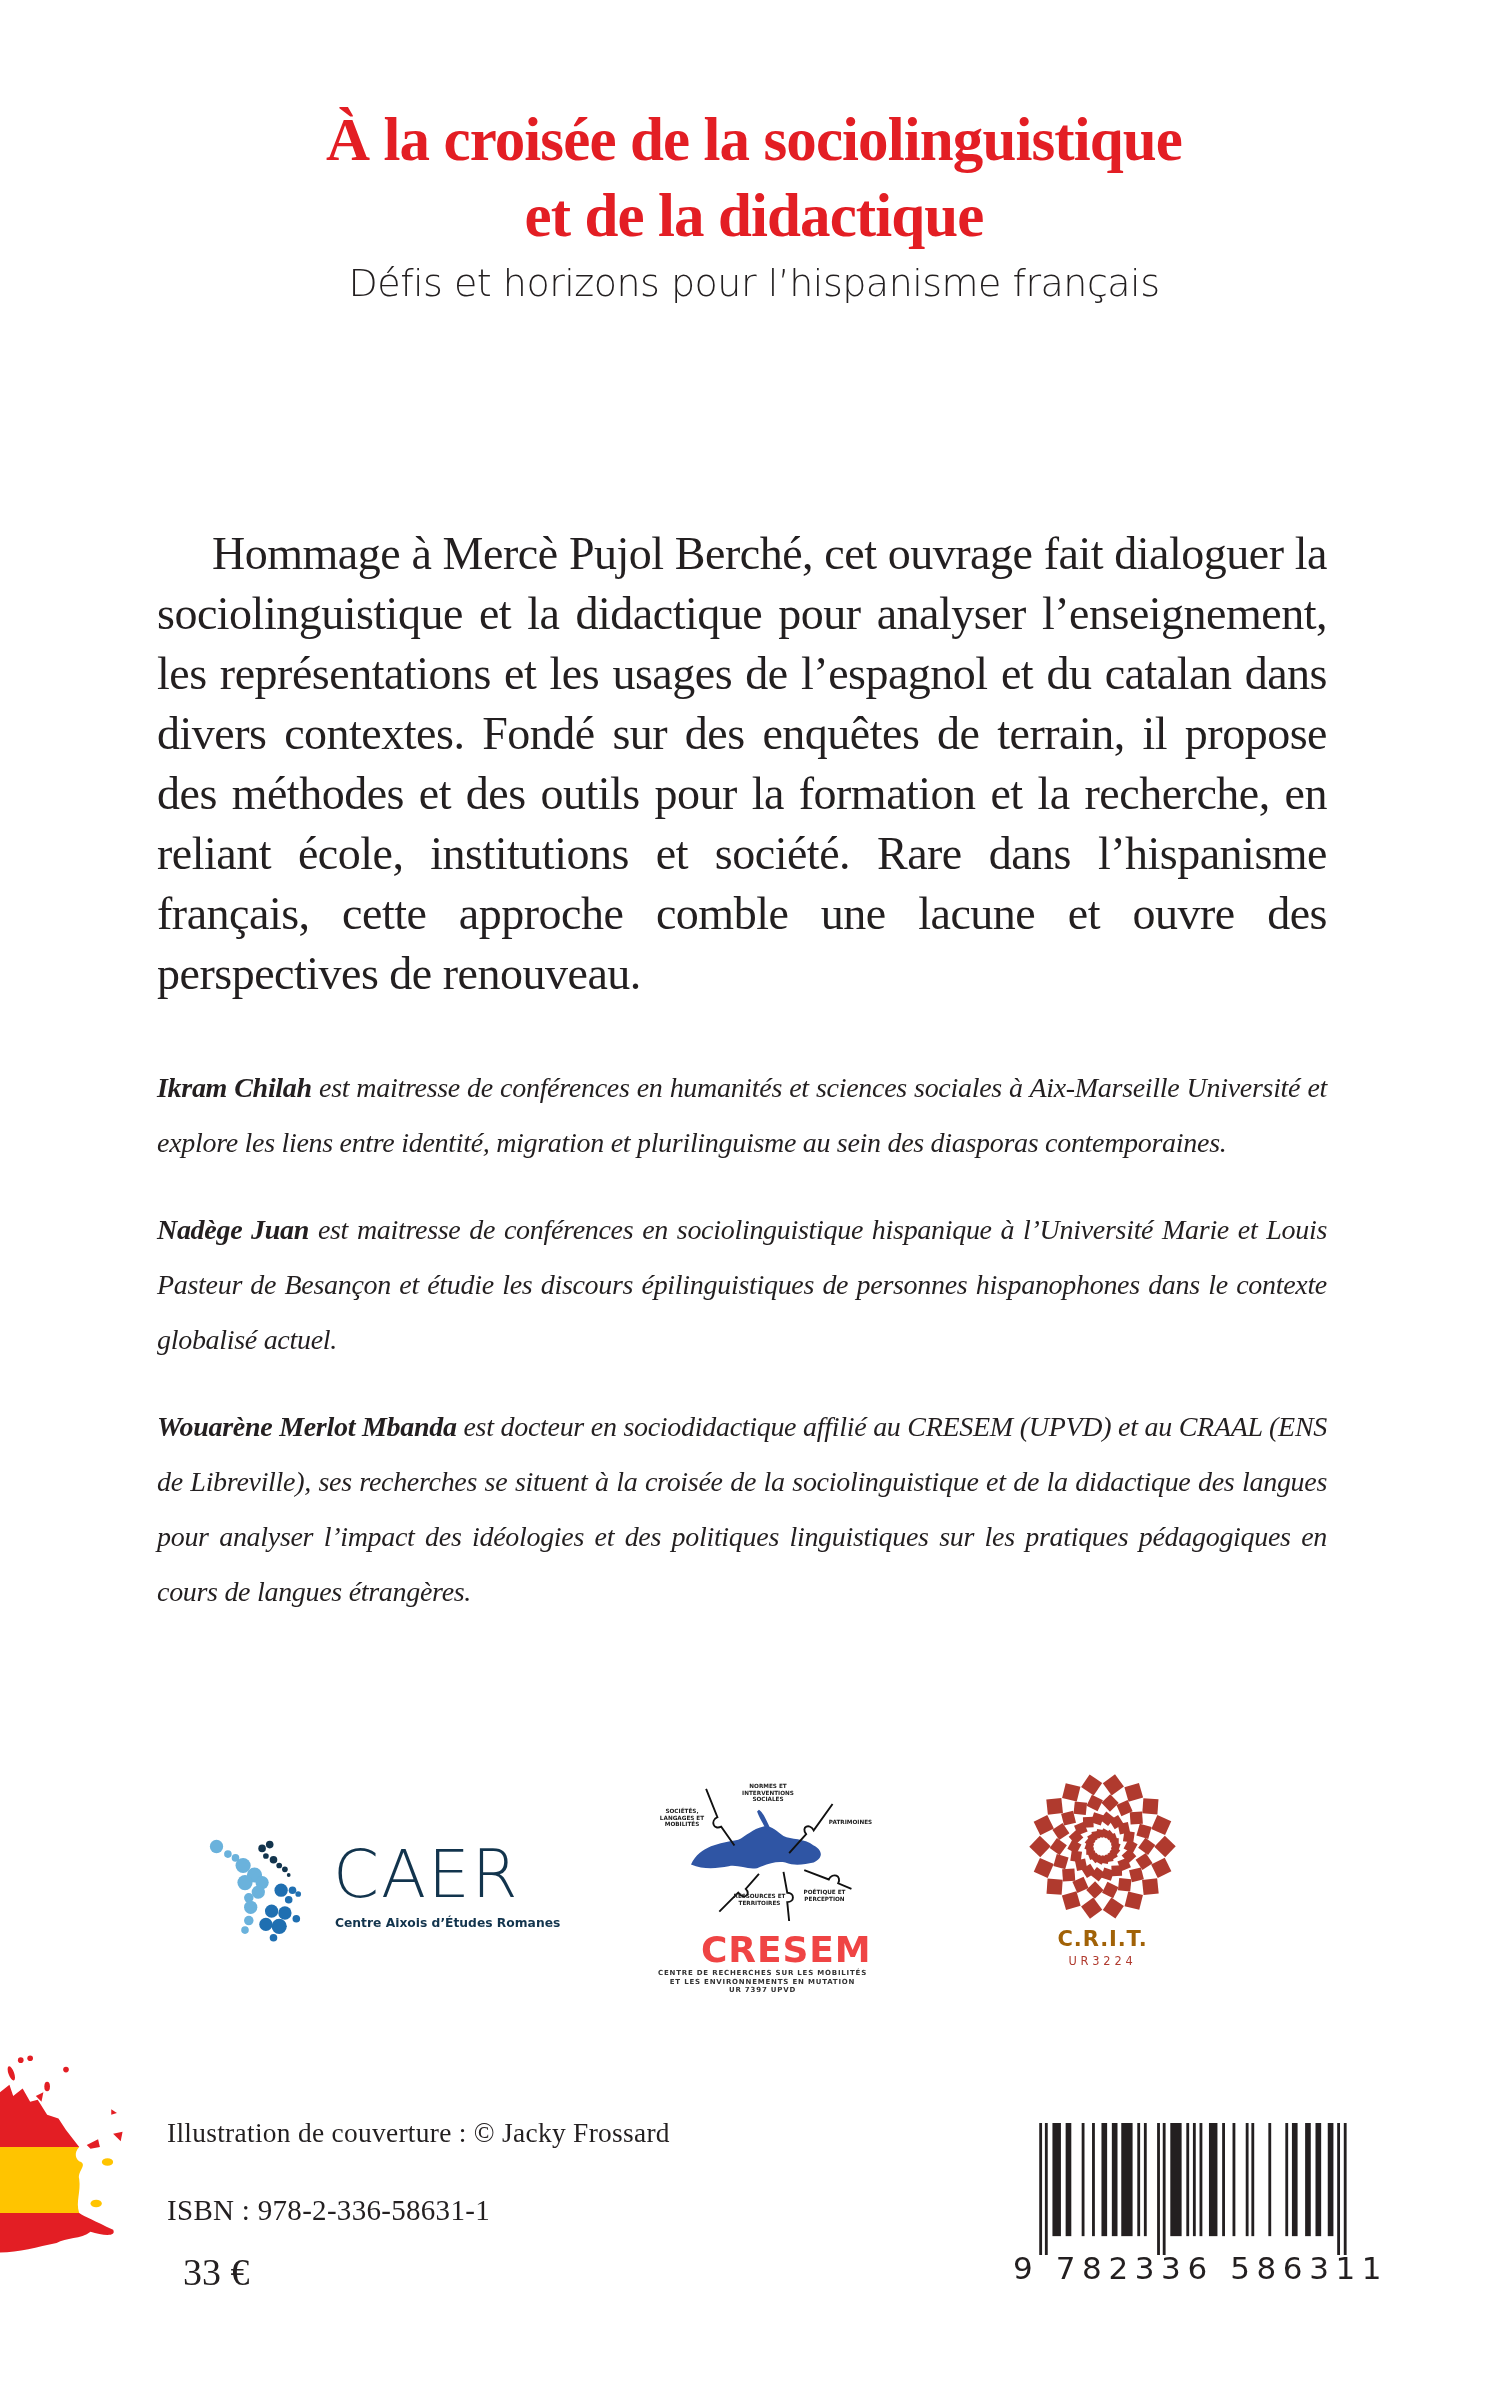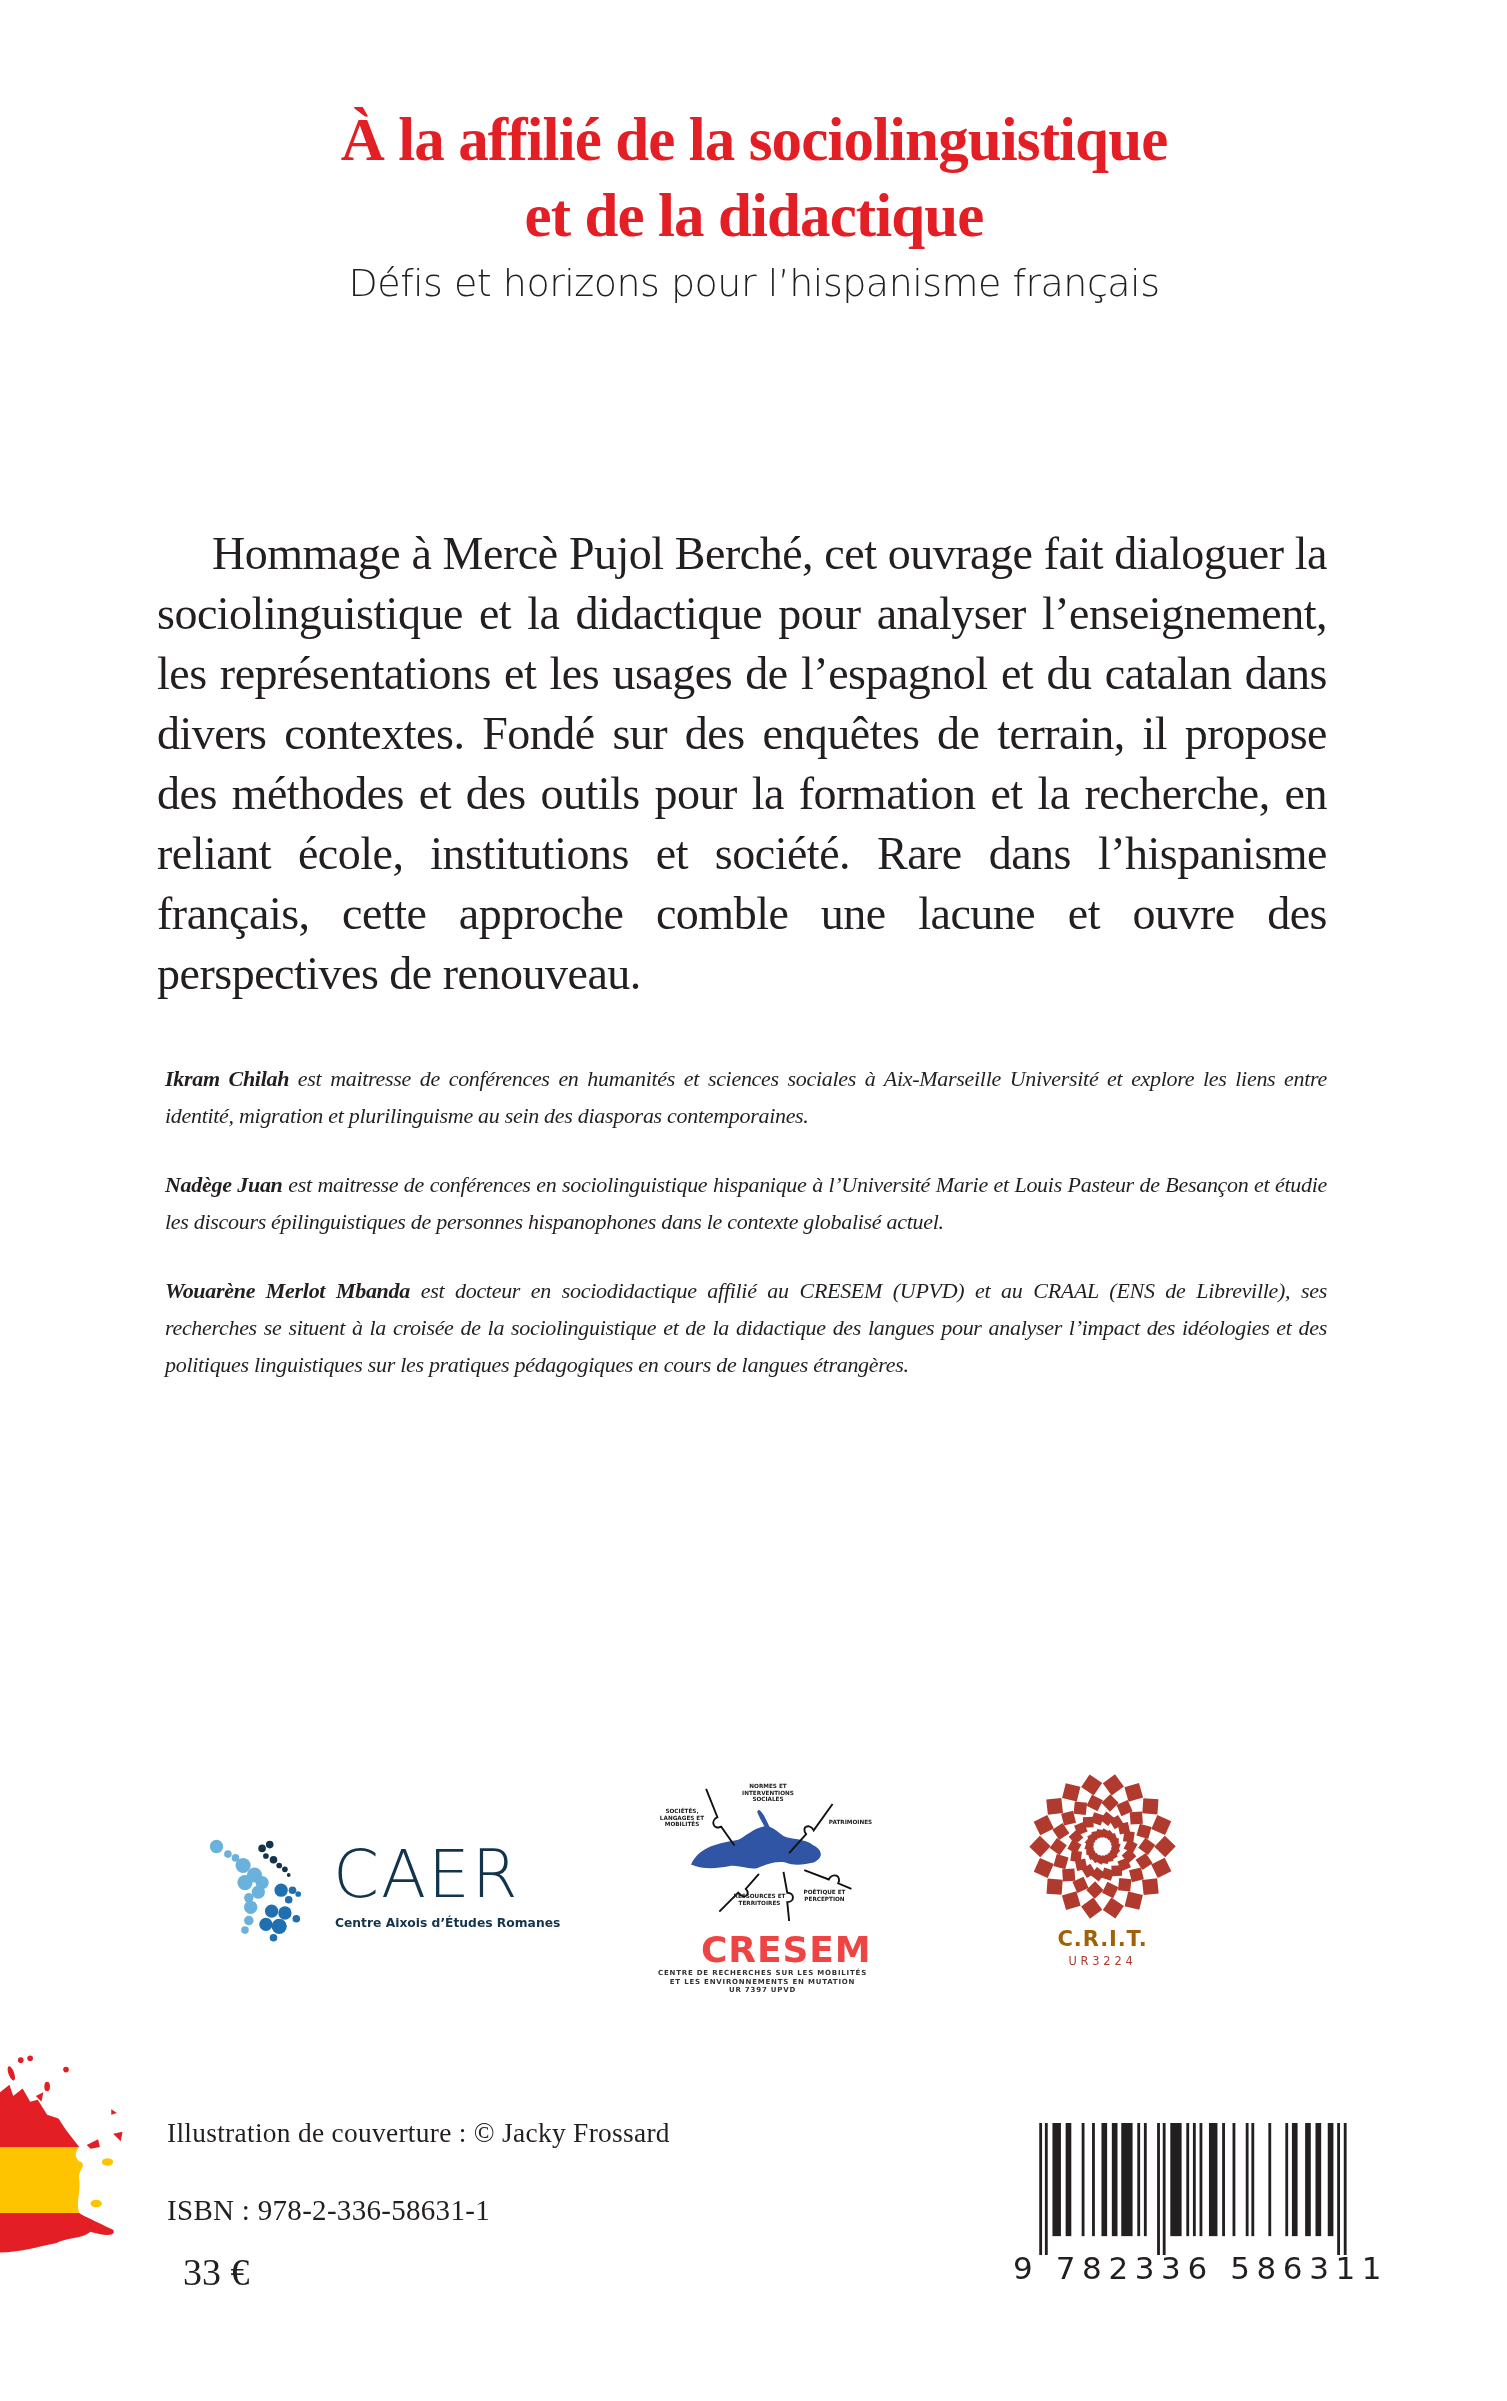--- a/index.html
+++ b/index.html
@@ -18,22 +18,22 @@
       text-align: center; font-family: "DejaVu Sans", sans-serif;
       font-weight: 200; font-size: 38px; color: #231f20; letter-spacing: -0.5px;
     }
     .blurb {
       position: absolute; left: 157px; width: 1170px; top: 478px;
       font-size: 46px; line-height: 60px; text-align: justify;
       text-indent: 55px; letter-spacing: -0.5px;
     }
     .bios { position: absolute; left: 157px; width: 1170px; top: 1060px; }
     .bio {
-      font-style: italic; font-size: 22px; line-height: 37px;
-      text-align: justify; margin: 0 0 32px 8px; letter-spacing: -0.3px;
+      font-style: italic; font-size: 28px; line-height: 55px;
+      text-align: justify; margin: 0 0 32px 0; letter-spacing: -0.3px;
     }
     .bio b { font-weight: bold; }
     .logo { position: absolute; }
     .caer { left: 216px; top: 1817px; width: 322px; height: 114px; margin-top: 20px; }
     .caer-title {
       position: absolute; left: 117px; top: 0px; font-family: "DejaVu Sans", sans-serif;
       font-size: 66px; font-weight: 300; color: #12344d; letter-spacing: 1.9px; line-height: 76px;
     }
     .caer-sub {
       position: absolute; left: 119px; top: 79px; font-family: "DejaVu Sans", sans-serif;
@@ -76,21 +76,21 @@
     .barcode { position: absolute; left: 1013px; top: 2123px; width: 341px; height: 170px; }
     .barcode-digits {
       position: absolute; top: 127px; left: 0; width: 341px; font-family: "DejaVu Sans", sans-serif;
       font-size: 31px; color: #231f20; letter-spacing: 6.6px; white-space: nowrap;
     }
   </style>
 </head>
 <body>
 
 <div class="title">
-  <div>À la affilié de la sociolinguistique</div>
+  <div>À la croisée de la sociolinguistique</div>
   <div>et de la didactique</div>
 </div>
 <div class="subtitle">Défis et horizons pour l’hispanisme français</div>
 
 <p class="blurb">Hommage à Mercè Pujol Berché, cet ouvrage fait dialoguer la sociolinguistique et la didactique pour analyser l’enseignement, les représentations et les usages de l’espagnol et du catalan dans divers contextes. Fondé sur des enquêtes de terrain, il propose des méthodes et des outils pour la formation et la recherche, en reliant école, institutions et société. Rare dans l’hispanisme français, cette approche comble une lacune et ouvre des perspectives de renouveau.</p>
 
 <div class="bios">
   <p class="bio"><b>Ikram Chilah</b> <span>est maitresse de conférences en humanités et sciences sociales à Aix-Marseille Université et explore les liens entre identité, migration et plurilinguisme au sein des diasporas contemporaines.</span></p>
   <p class="bio"><b>Nadège Juan</b> <span>est maitresse de conférences en sociolinguistique hispanique à l’Université Marie et Louis  Pasteur de Besançon et étudie les discours épilinguistiques de personnes hispanophones dans le contexte globalisé actuel.</span></p>
   <p class="bio"><b>Wouarène Merlot Mbanda</b> <span>est docteur en sociodidactique affilié au CRESEM (UPVD) et au CRAAL (ENS de Libreville), ses recherches se situent à la croisée de la sociolinguistique et de la didactique des langues pour analyser l’impact des idéologies et des politiques linguistiques sur les pratiques pédagogiques en cours de langues étrangères.</span></p>

